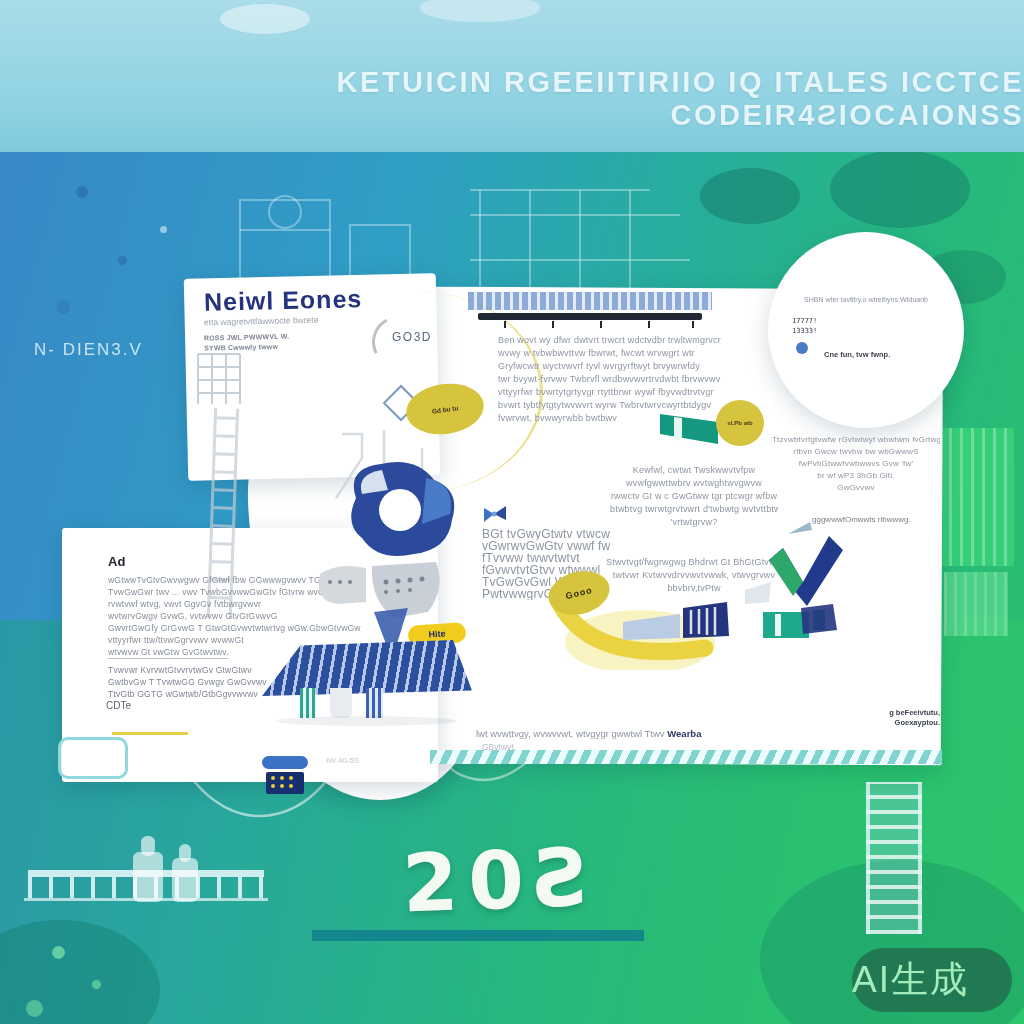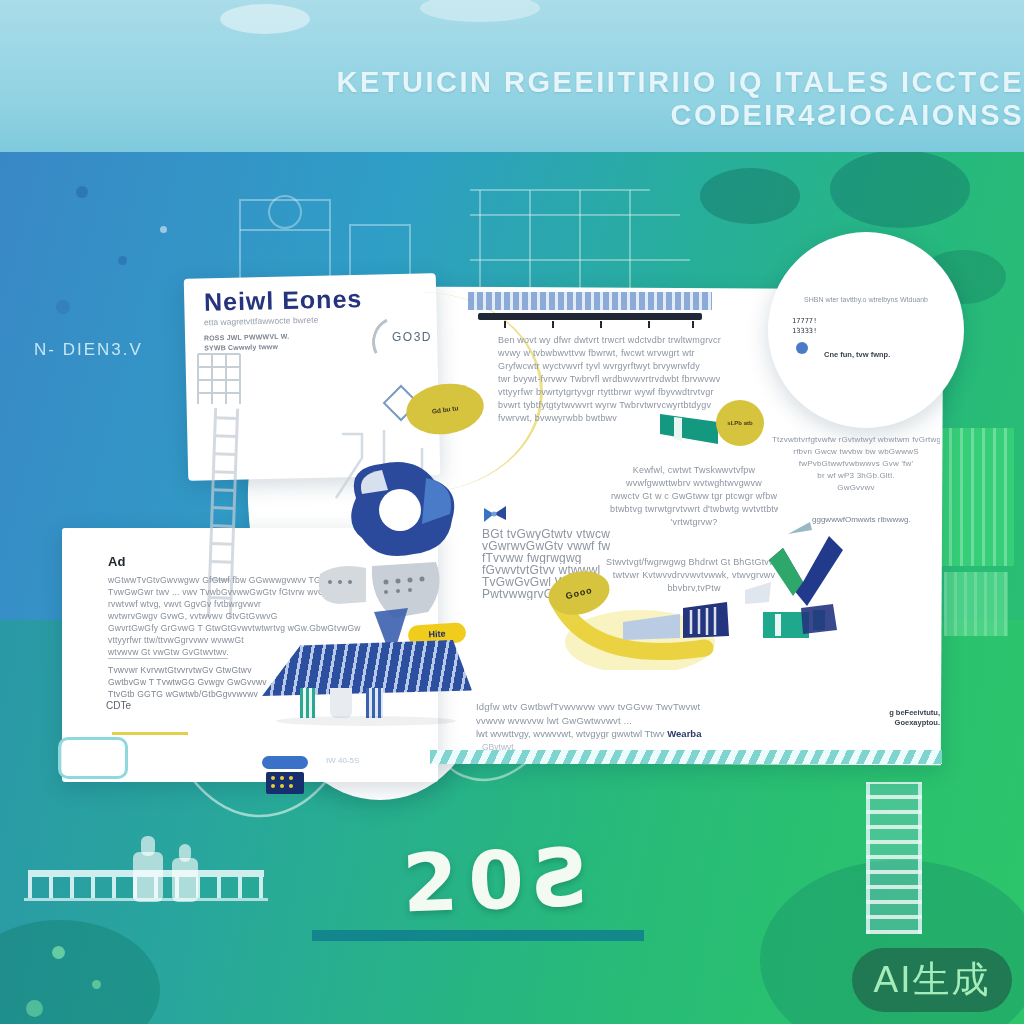--- a/index.html
+++ b/index.html
@@ -55,21 +55,21 @@
   #railing-bar{left:28px;top:870px;width:236px;height:7px;background:rgba(235,250,252,.85)}
   #railing-ticks{left:28px;top:877px;width:236px;height:21px;
      background:repeating-linear-gradient(90deg,rgba(235,250,252,.85) 0 4px,transparent 4px 21px)}
   #railing-base{left:24px;top:898px;width:244px;height:3px;background:rgba(235,250,252,.7)}
   .bottle{background:rgba(255,255,255,.62);border-radius:6px}
   #year{left:372px;top:834px;width:260px;text-align:center;color:#f2faf2;font-weight:bold;
      font-size:80px;letter-spacing:10px;transform:rotate(-2deg);
      text-shadow:0 3px 6px rgba(15,90,65,.35);font-family:"DejaVu Sans","Liberation Sans",sans-serif}
   #bottom-bar{left:312px;top:930px;width:332px;height:11px;background:#0f7f8d;opacity:.85}
   #ai-badge{left:852px;top:948px;width:160px;height:64px;border-radius:32px;background:#207952;
-     display:flex;align-items:center;justify-content:center}
+     display:flex;align-items:center;justify-content:flex-start}
   #ai-badge span{color:#a5ecbb;font-size:37px;letter-spacing:2px}
   #tick-bar{left:478px;top:313px;width:224px;height:7px;background:#202735;border-radius:2px}
   .tick{position:absolute;top:321px;width:2px;height:7px;background:#202735}
   #blue-strip{left:468px;top:292px;width:244px;height:18px;opacity:.7;
      background:repeating-linear-gradient(90deg,#5b86c8 0 6px,#d7e4f2 6px 9px)}
   #go3d-crescent{left:372px;top:316px;width:46px;height:46px;border-radius:50%;
      border:3px solid transparent;border-left:3px solid #b9c2c9;transform:rotate(18deg)}
   .diamond{background:#fff;border:2px solid #7a9ac2;transform:rotate(45deg)}
   #teal-pill-outline{left:58px;top:737px;width:64px;height:36px;border-radius:10px;
      border:3px solid #8fd8de;background:rgba(255,255,255,.85)}
@@ -242,30 +242,26 @@
     </div>
 
   <svg class="abs" width="26" height="20" style="left:482px;top:504px">
     <polygon points="2,4 12,10 2,18" fill="#3a72c8"></polygon>
       <polygon points="24,2 12,10 24,16" fill="#2b4a9b"></polygon>
     <circle cx="12" cy="10" r="2.5" fill="#6fa0d8"></circle>
   </svg>
   <div class="abs garble" style="left:482px;top:528px;width:128px;font-size:12px;line-height:12px">
       <div>BGt tvGwyGtwtv vtwcwr vGtv</div>
       <div>vGwrwvGwGtv vwwf fwGbv</div>
-      <div>fTvvww fwgrwgwg</div>
+      <div>fTvvww twwvtwtvt</div>
       <div>fGvwvtvtGtvv wtwwwl</div>
       <div>TvGwGvGwl Wtwwv</div>
       <div>PwtvwwgrvGwwvwv</div>
     </div>
 
-  <div class="abs garble" style="left:476px;top:700px;width:236px;font-size:9.5px;line-height:14px">
-      <div>Idgfw wtv GwtbwfTvwvwvw vwv tvGGvw TwvTwvwt</div>
-      <div>vvwvw wvwvvw lwt GwGwtwvwvt ...</div>
-    </div>
   <div class="abs" style="left:476px;top:728px;width:260px;font-size:9.5px;color:#8d95a2;white-space:nowrap">
     <span>lwt wvwttvgy, wvwvvwt, wtvgygr gwwtwl Ttwv </span><span style="color:#2d3a66;font-weight:bold">Wearba</span>
   </div>
   <div class="abs" style="left:482px;top:742px;font-size:8.5px;color:#b3bac4">GBvtwvt.</div>
 
   <div class="abs tinybold" style="left:874px;top:708px;width:66px;font-size:7.5px;line-height:10px;text-align:right">
       <div>g beFeeivtutu,</div>
       <div>Goexayptou.</div>
     </div>
   <div class="abs stripe-band" style="left:430px;top:750px;width:512px;height:14px"></div>

